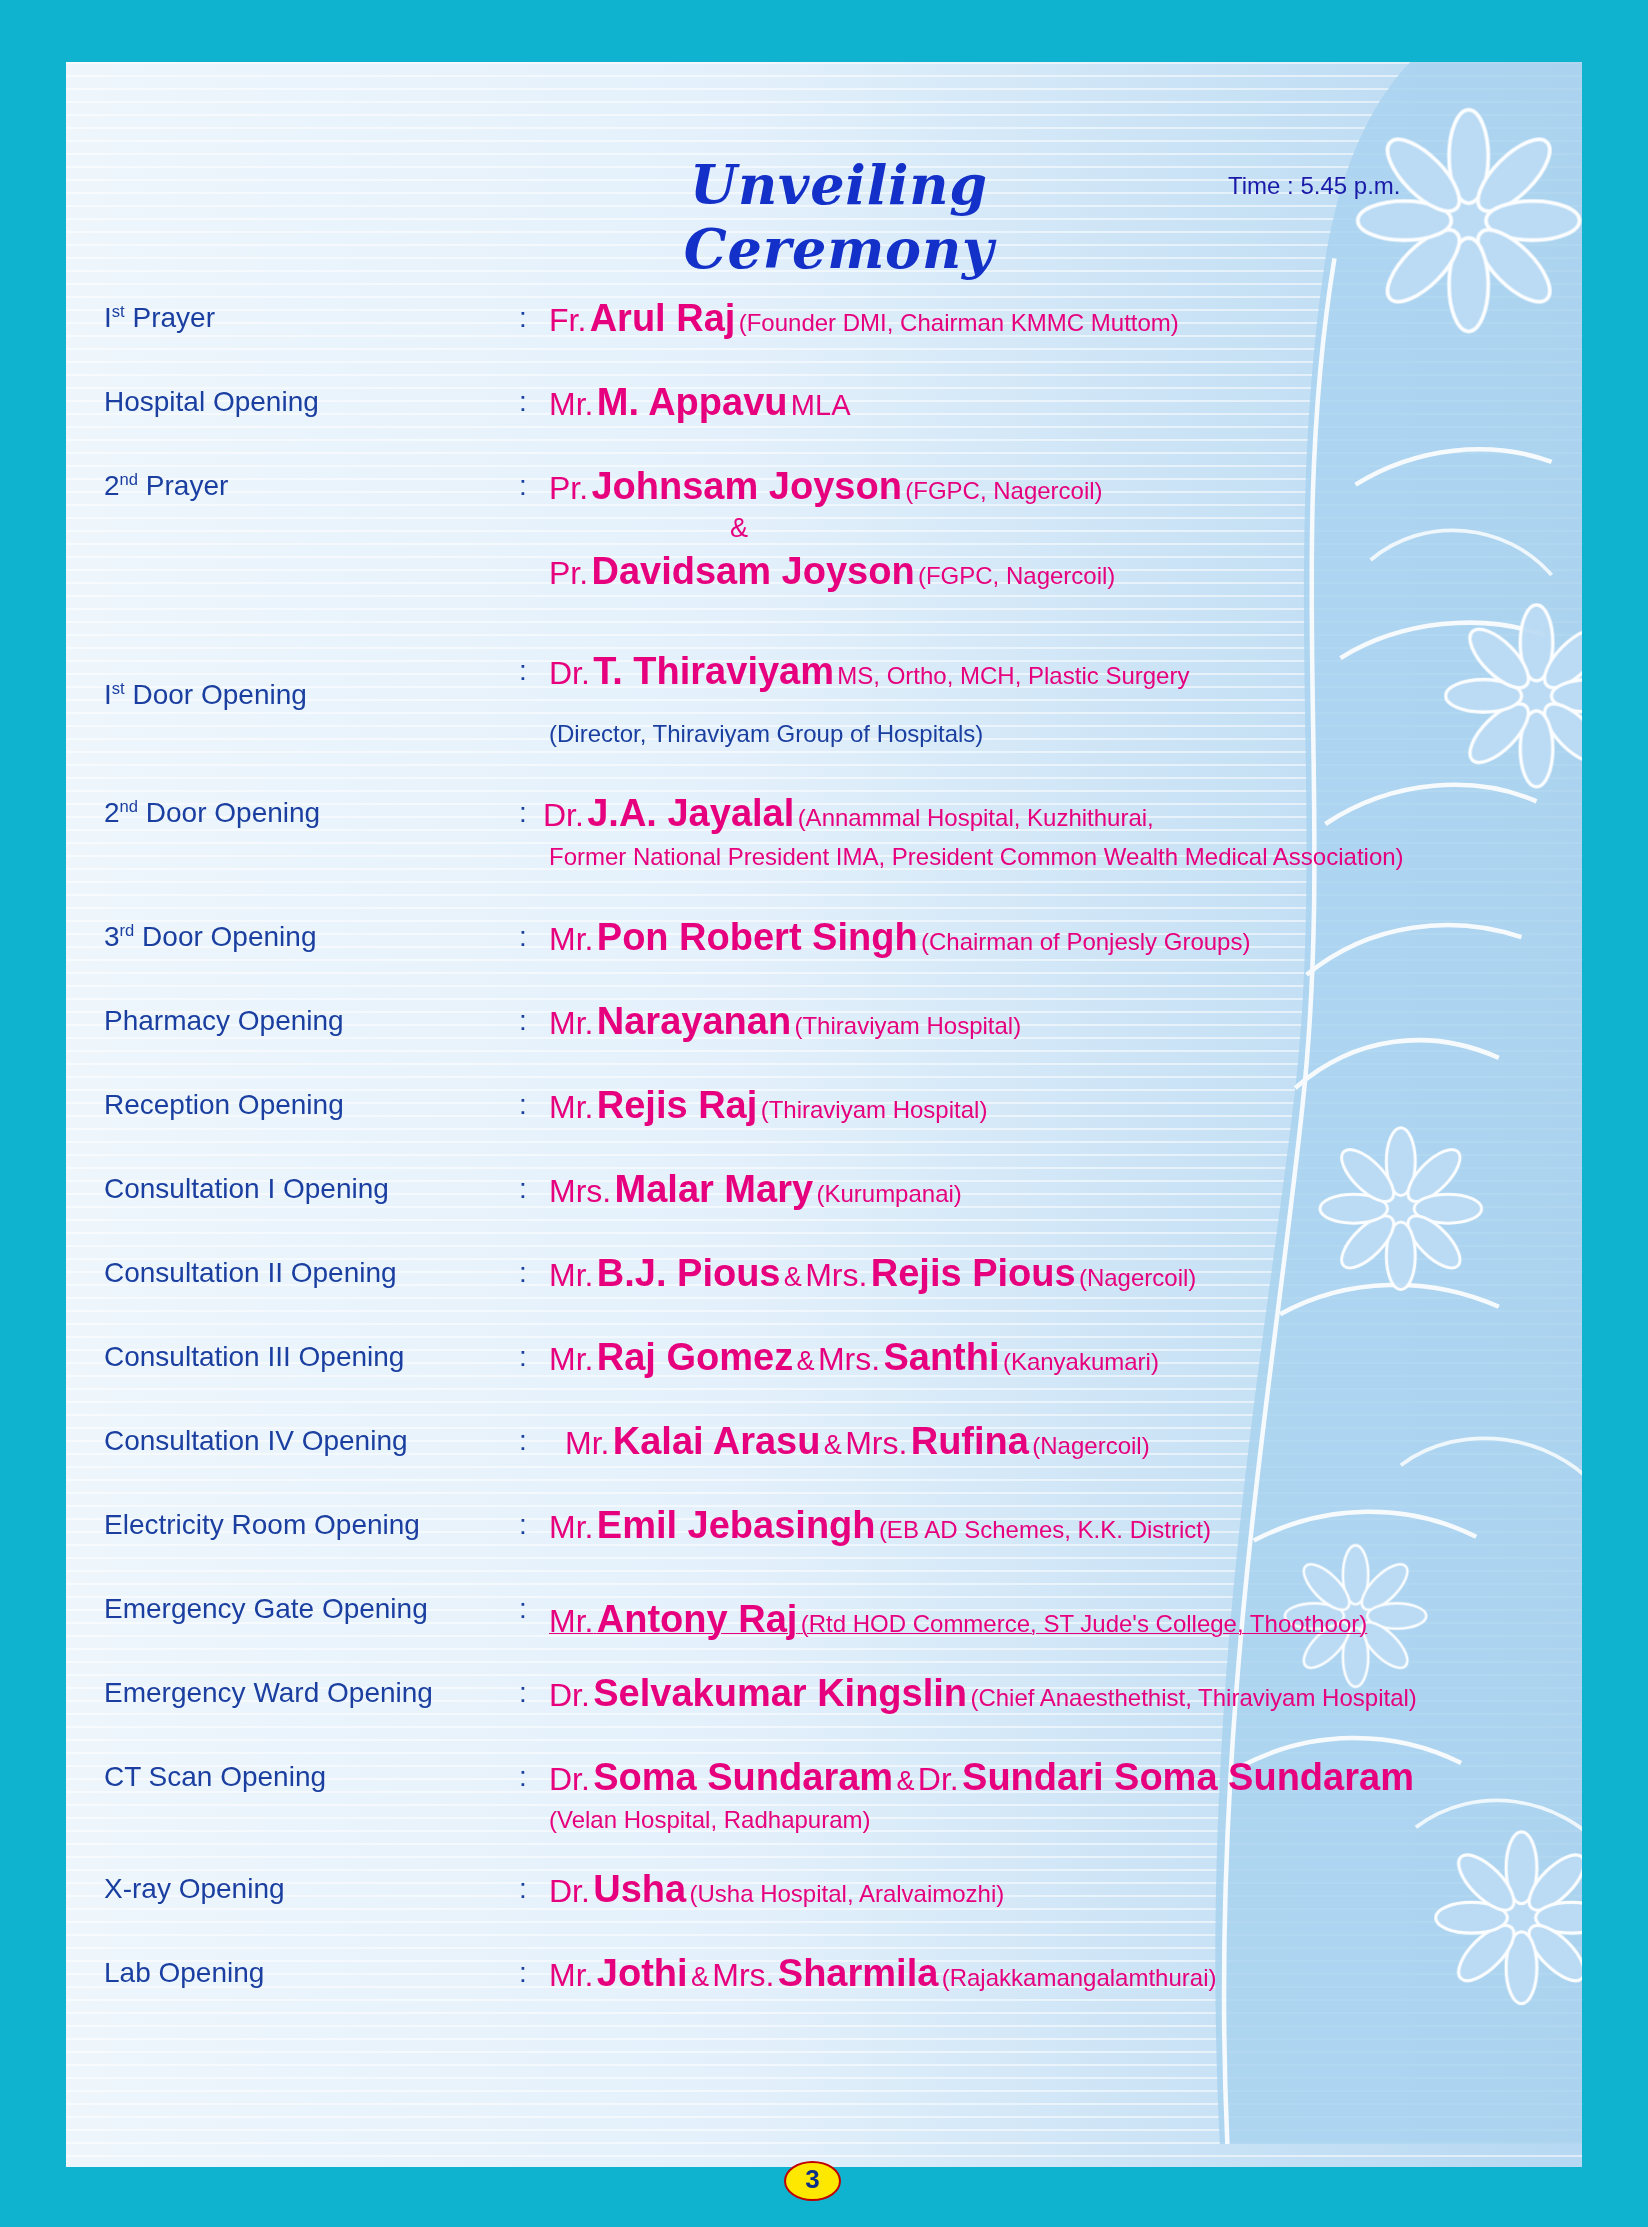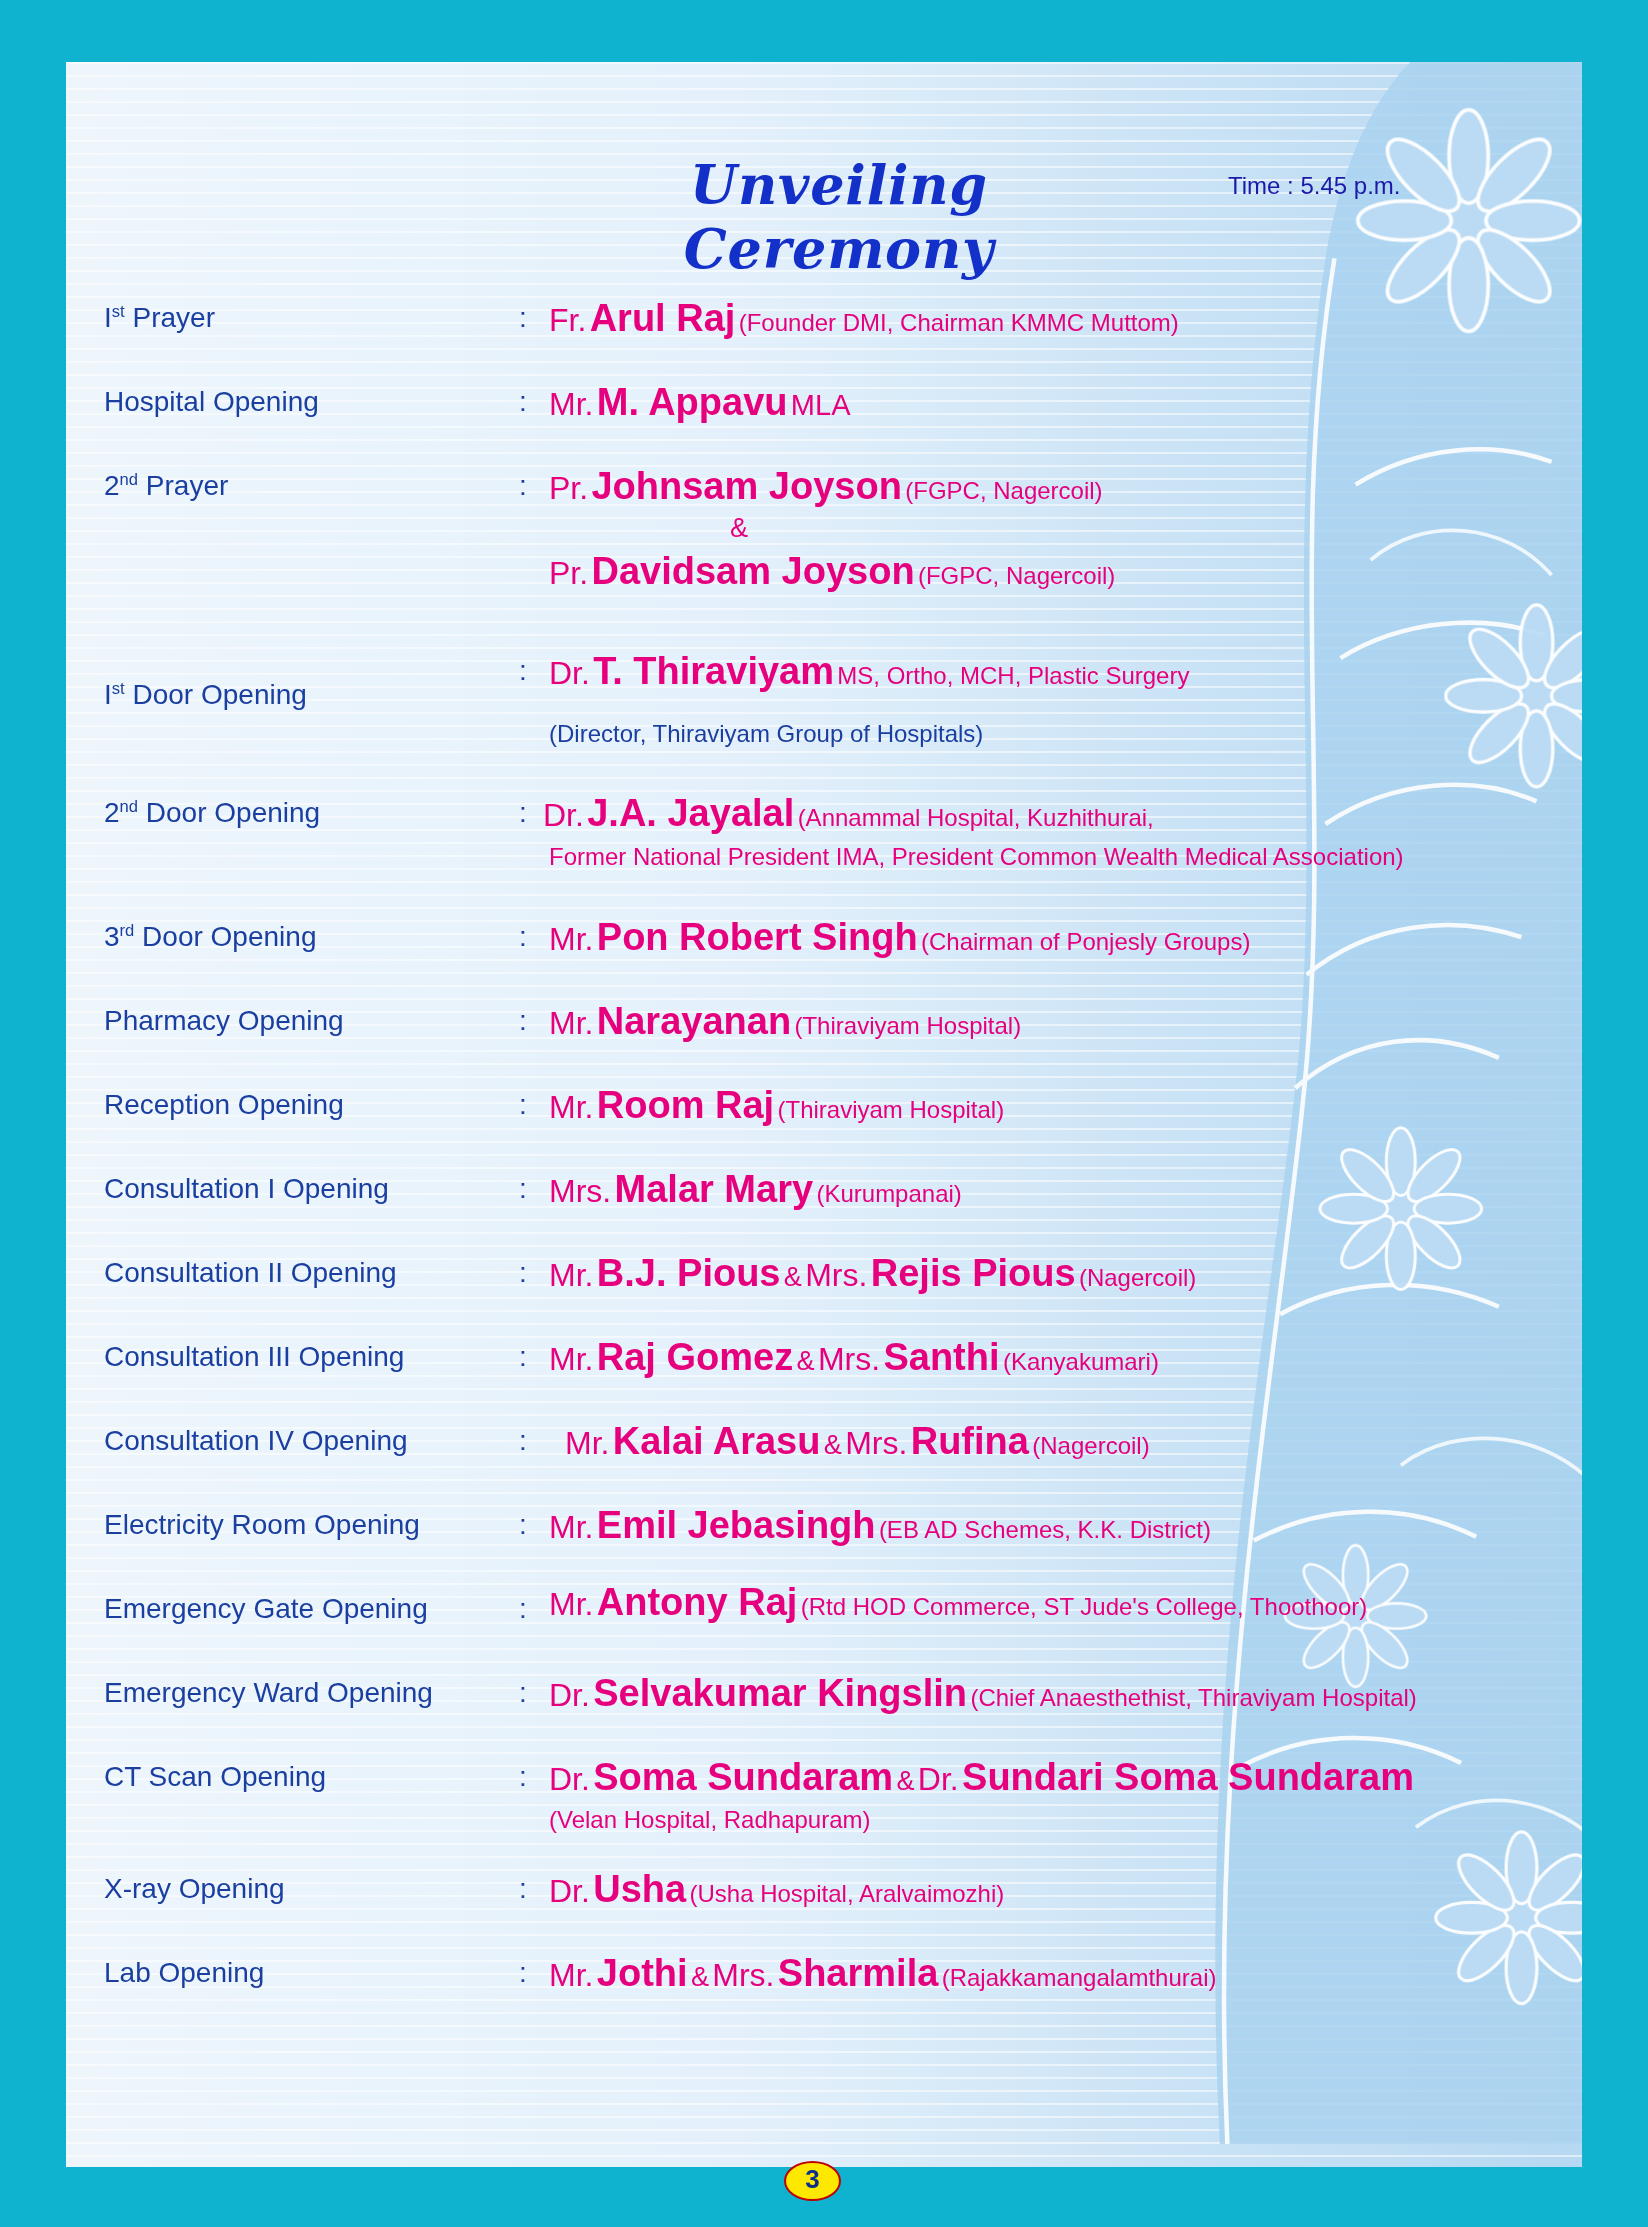--- a/index.html
+++ b/index.html
@@ -354,21 +354,21 @@
             <span class="name">Narayanan</span>
             <span class="note">(Thiraviyam Hospital)</span>
           </div>
         </div>
 
         <div class="row" style="height:84px;">
           <div class="label" style="top:13.6px;">Reception Opening</div>
           <div class="colon" style="left:453px;top:13.6px;">:</div>
           <div class="value" style="left:483px;top:9px;">
             <span class="pre">Mr.</span>
-            <span class="name">Room Raj</span>
+            <span class="name">Rejis Raj</span>
             <span class="note">(Thiraviyam Hospital)</span>
           </div>
         </div>
 
         <div class="row" style="height:84px;">
           <div class="label" style="top:13.6px;">Consultation I Opening</div>
           <div class="colon" style="left:453px;top:13.6px;">:</div>
           <div class="value" style="left:483px;top:9px;">
             <span class="pre">Mrs.</span>
             <span class="name">Malar Mary</span>
@@ -421,21 +421,21 @@
           <div class="value" style="left:483px;top:9px;">
             <span class="pre">Mr.</span>
             <span class="name">Emil Jebasingh</span>
             <span class="note">(EB AD Schemes, K.K. District)</span>
           </div>
         </div>
 
         <div class="row" style="height:84px;">
           <div class="label" style="top:13.6px;">Emergency Gate Opening</div>
           <div class="colon" style="left:453px;top:13.6px;">:</div>
-          <div class="value" style="left:483px;top:2px;">
+          <div class="value" style="left:483px;top:19px;text-decoration:underline;">
             <span class="pre">Mr.</span>
             <span class="name">Antony Raj</span>
             <span class="note">(Rtd HOD Commerce, ST Jude's College, Thoothoor)</span>
           </div>
         </div>
 
         <div class="row" style="height:84px;text-align:right;">
           <div class="label" style="top:13.6px;">Emergency Ward Opening</div>
           <div class="colon" style="left:453px;top:13.6px;">:</div>
           <div class="value" style="left:483px;top:9px;">

